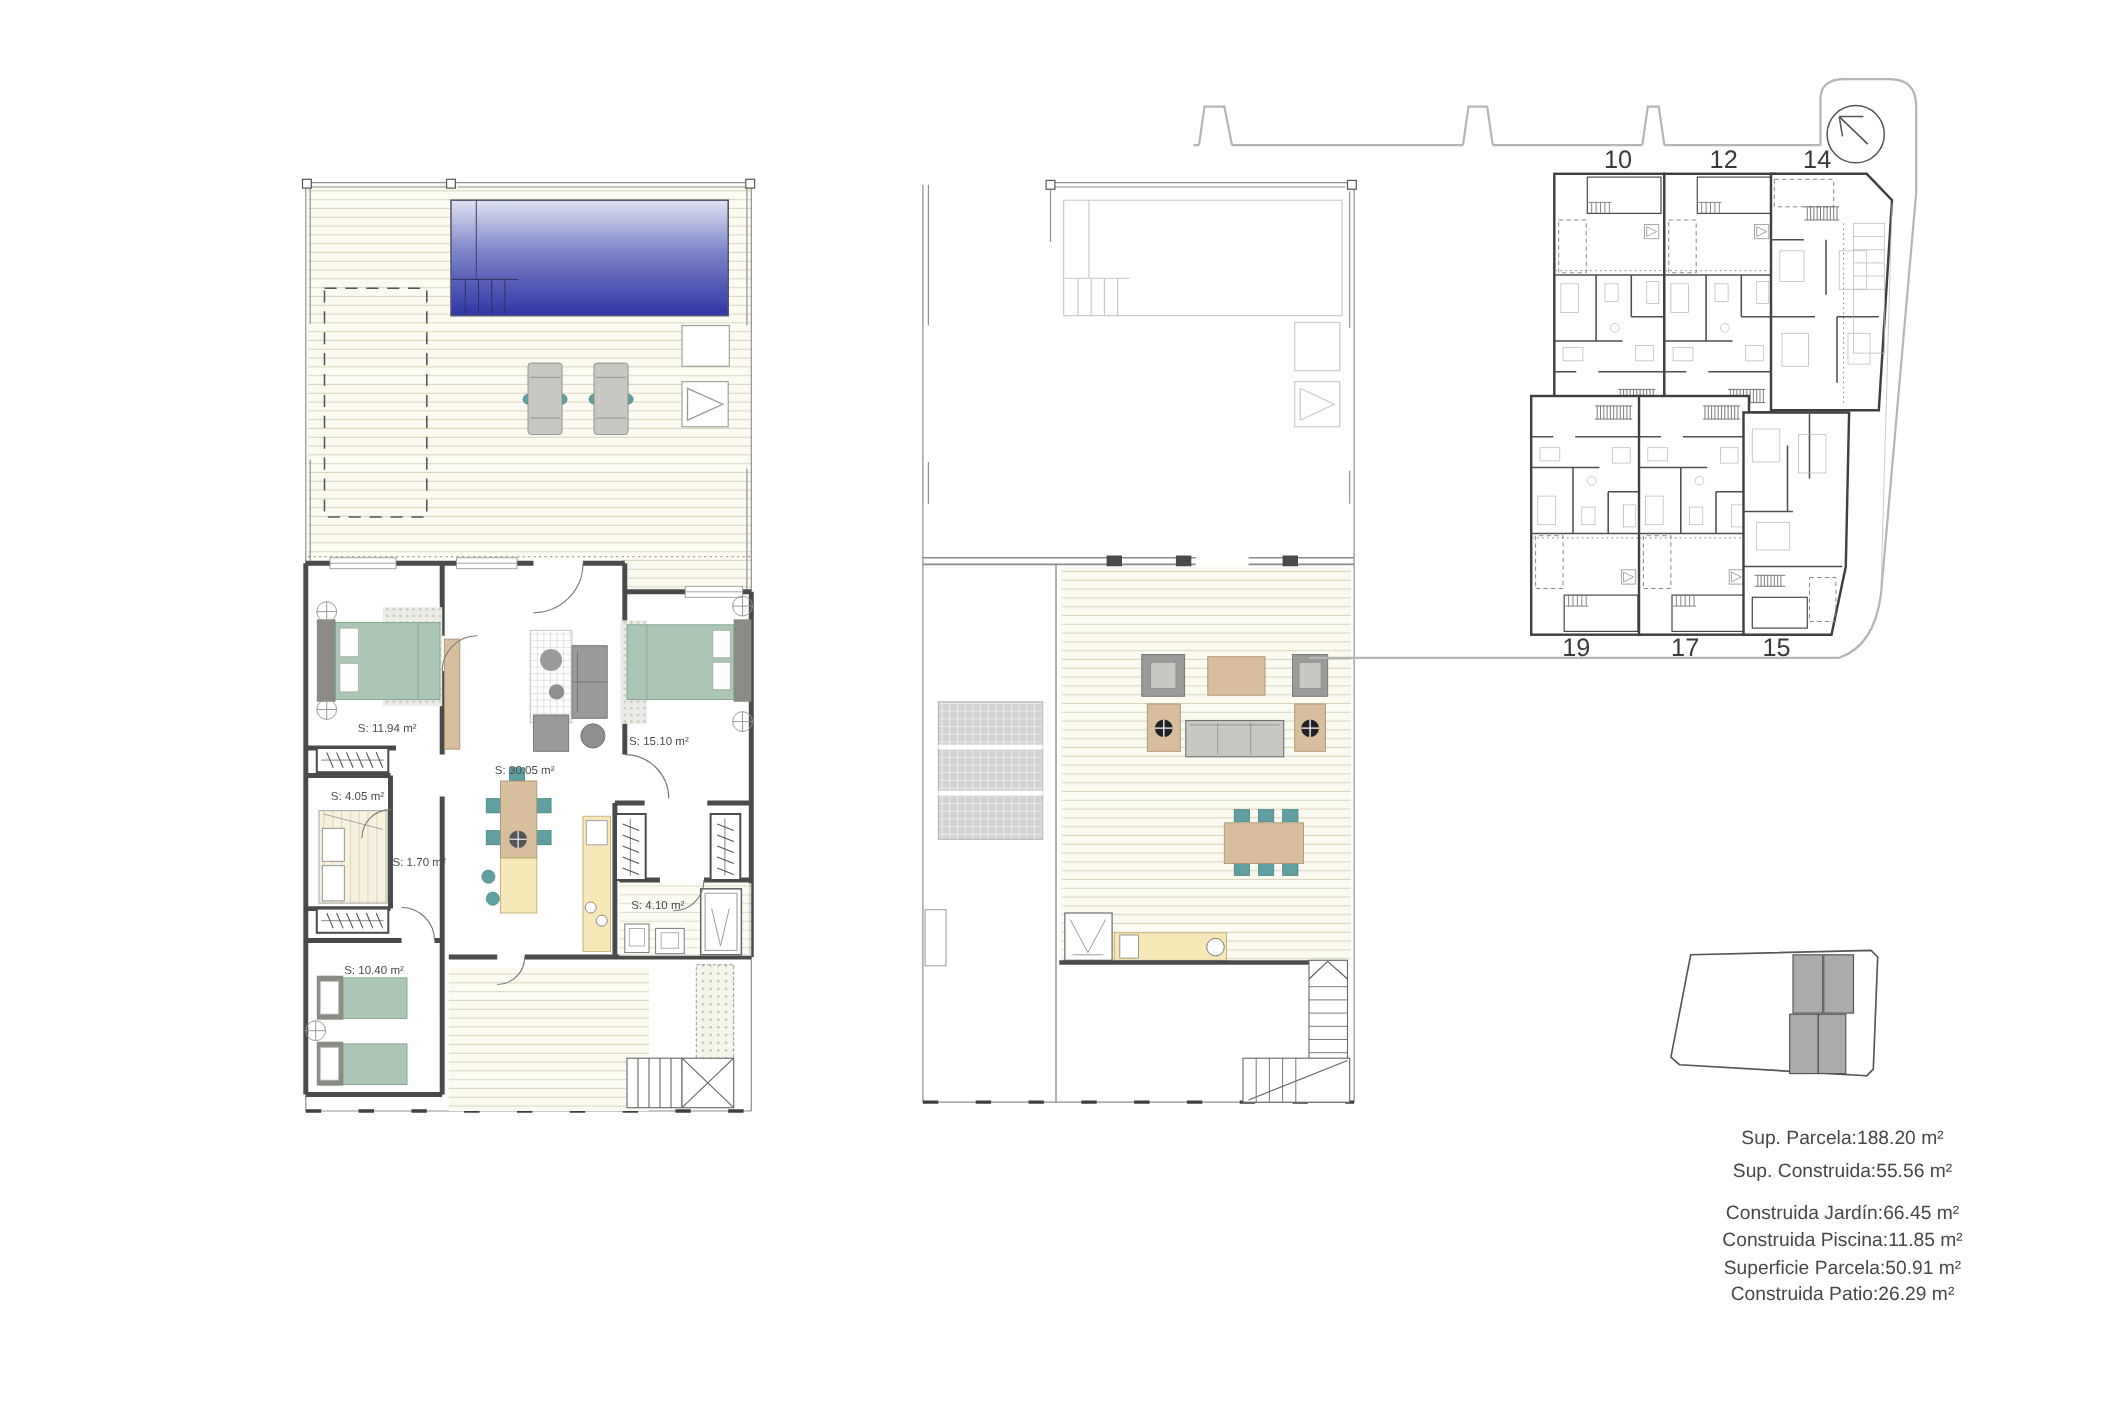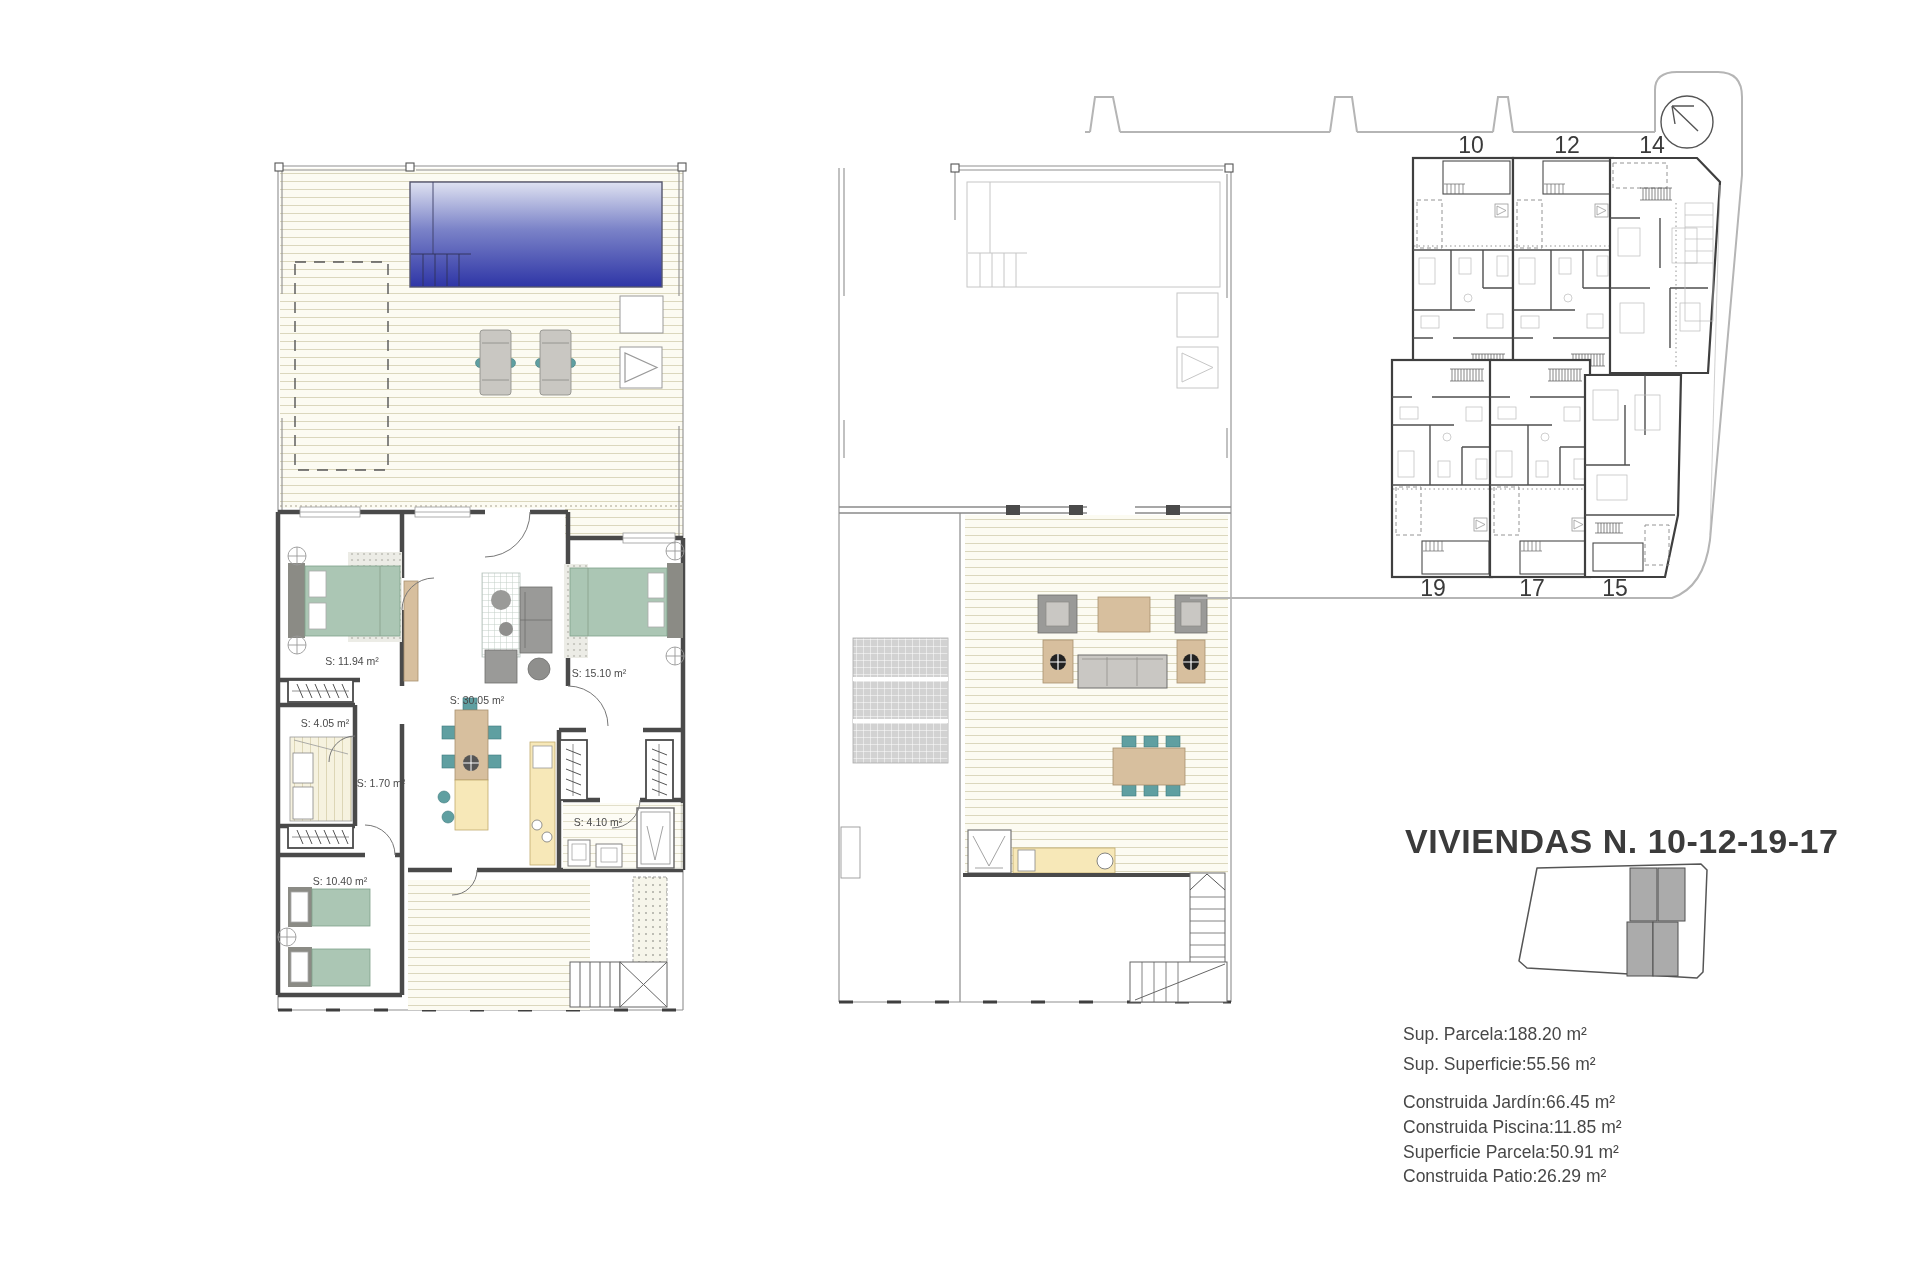--- a/index.html
+++ b/index.html
@@ -19,21 +19,21 @@
   .ghost{stroke:#c6c6c6;stroke-width:1;fill:none;}
   .lite{stroke:#bbb;stroke-width:.7;fill:none;}
   .ps1{stop-color:var(--pool_light,#d9ddef);}
   .ps2{stop-color:var(--pool_mid,#7b83c8);}
   .ps3{stop-color:var(--pool_deep,#2e35a6);}
   .roomLabel{font:10.5px "Liberation Sans",sans-serif;fill:#4a4a4a;text-anchor:middle;}
   .siteNum{font:23px "Liberation Sans",sans-serif;fill:#3a3a3a;text-anchor:middle;}
   
   .title{position:absolute;left:1405px;top:822px;width:490px;font-size:34px;font-weight:bold;
          color:var(--text_dark,#3b3b3b);letter-spacing:.5px;white-space:nowrap;}
-  .arearow{position:absolute;left:1403px;width:312px;display:flex;justify-content:flex-start;
+  .arearow{position:absolute;left:1519px;width:312px;display:flex;justify-content:center;
            font-size:17.5px;color:#474747;}
 </style>
 </head>
 <body>
 
 <div class="sheet">
 
   <svg class="plan" style="left:230px;top:126px" width="458" height="890" viewBox="0 0 458 890">
     <defs>
       <linearGradient id="poolGrad" x1="0" y1="0" x2="0" y2="1">
@@ -446,36 +446,35 @@
     </g>
 
     <text class="siteNum" x="391" y="98">10</text>
     <text class="siteNum" x="487" y="98">12</text>
     <text class="siteNum" x="572" y="98">14</text>
     <text class="siteNum" x="353" y="541">19</text>
     <text class="siteNum" x="452" y="541">17</text>
     <text class="siteNum" x="535" y="541">15</text>
   </svg>
 
-  <div class="title">VIVIENDAS N. 10-12-19-17</div>
 
   <svg class="plan" style="left:1505px;top:858px" width="230" height="130" viewBox="0 0 230 130">
     <path d="M32,10 L196,6 L202,12 L198,114 L192,120 L22,110 L14,103 Z" fill="#fff" stroke="#555" stroke-width="1.5" stroke-linejoin="round"></path>
     <rect x="125" y="10" width="27" height="53" class="keyCell"></rect>
     <rect x="153" y="10" width="27" height="53" class="keyCell"></rect>
     <rect x="122" y="64" width="26" height="54" class="keyCell"></rect>
     <rect x="148" y="64" width="25" height="54" class="keyCell"></rect>
   </svg>
 
   <div class="arearow" style="top:1024px">
     <span>Sup. Parcela:</span>
     <span>188.20 m²</span>
   </div>
   <div class="arearow" style="top:1054px">
-    <span>Sup. Superficie:</span>
+    <span>Sup. Construida:</span>
     <span>55.56 m²</span>
   </div>
   <div class="arearow" style="top:1092px">
     <span>Construida Jardín:</span>
     <span>66.45 m²</span>
   </div>
   <div class="arearow" style="top:1117px">
     <span>Construida Piscina:</span>
     <span>11.85 m²</span>
   </div>

